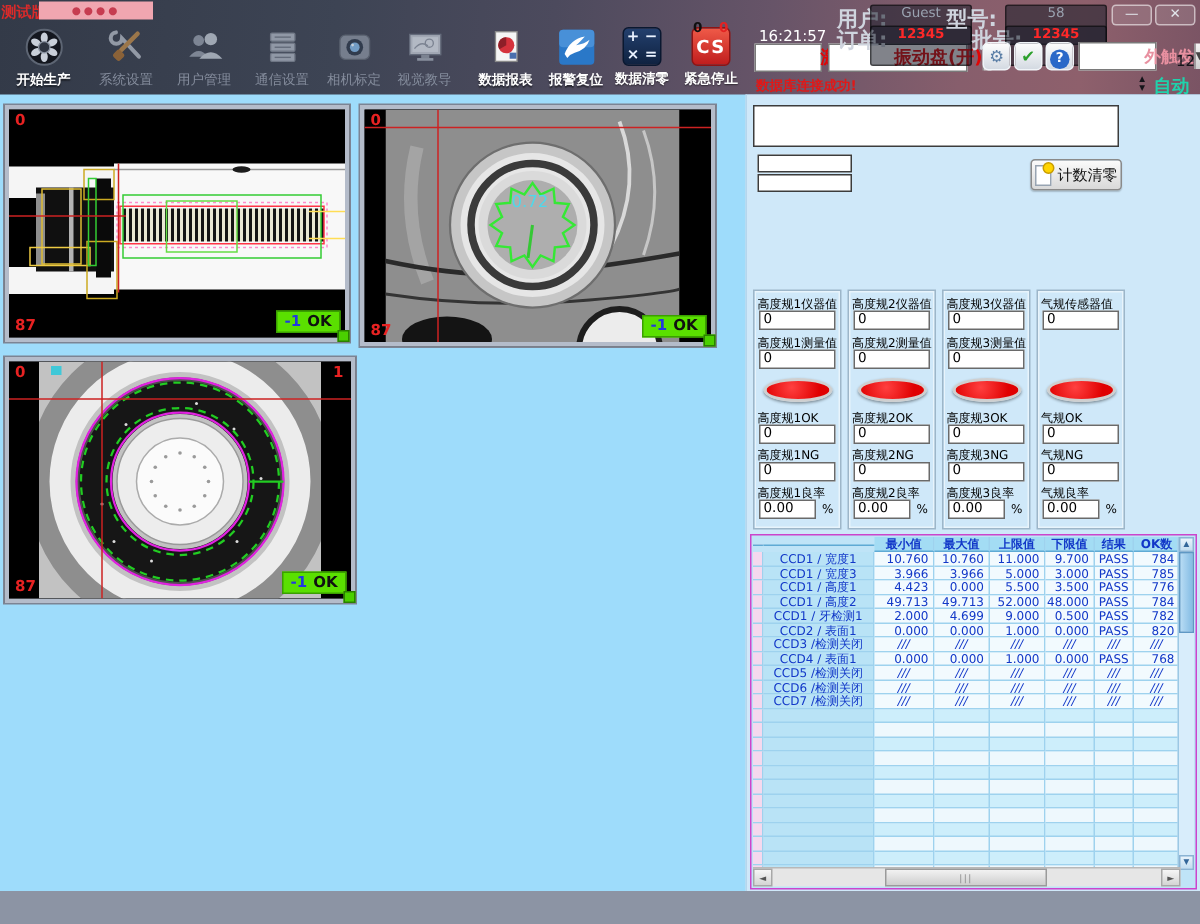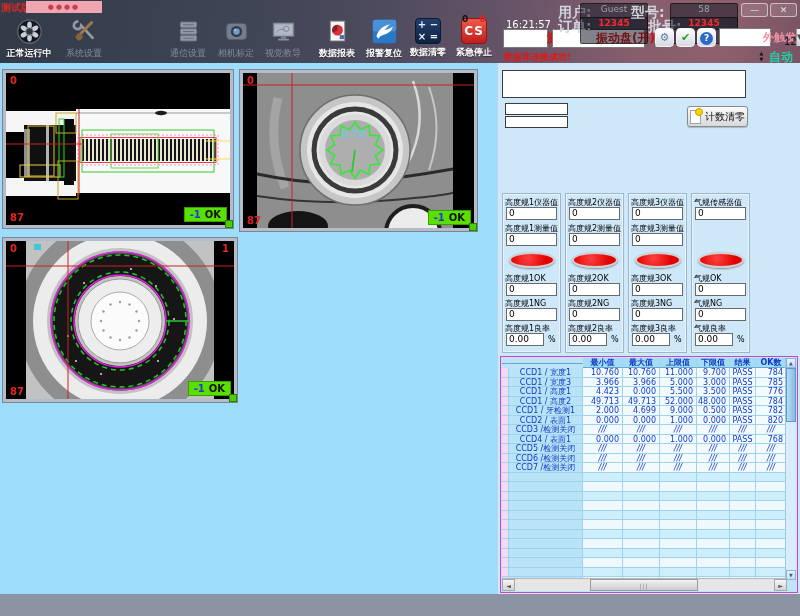--- a/index.html
+++ b/index.html
@@ -122,32 +122,41 @@
         <g fill="#c9cfd9">
           <ellipse cx="15" cy="8" rx="2.6" ry="4"></ellipse>
           <ellipse cx="15" cy="8" rx="2.6" ry="4" transform="rotate(60,15,15)"></ellipse>
           <ellipse cx="15" cy="8" rx="2.6" ry="4" transform="rotate(120,15,15)"></ellipse>
           <ellipse cx="15" cy="8" rx="2.6" ry="4" transform="rotate(180,15,15)"></ellipse>
           <ellipse cx="15" cy="8" rx="2.6" ry="4" transform="rotate(240,15,15)"></ellipse>
           <ellipse cx="15" cy="8" rx="2.6" ry="4" transform="rotate(300,15,15)"></ellipse>
         </g>
         <circle cx="15" cy="15" r="4.2" fill="#2e3440" stroke="#8b93a1"></circle>
       </svg>
-      <div class="tb-label">正常运行中</div>
+      <div class="tb-label">开始生产</div>
     </div>
 
     <div class="tb-item disabled" style="left:57px">
       <svg class="tb-icon" viewBox="0 0 30 30">
         <path d="M7 4 a4.2 4.2 0 1 0 4.5 4.5 L24 22" stroke="#a9b0bc" stroke-width="3" fill="none" stroke-linecap="round"></path>
         <path d="M23 5 L11 17" stroke="#b5854a" stroke-width="3.4" stroke-linecap="round"></path>
         <rect x="5.5" y="17.5" width="7" height="7" rx="2" fill="#a06c34" transform="rotate(45,9,21)"></rect>
       </svg>
       <div class="tb-label">系统设置</div>
     </div>
 
+    <div class="tb-item disabled" style="left:109px">
+      <svg class="tb-icon" viewBox="0 0 30 30">
+        <circle cx="10.5" cy="10" r="4" fill="#8e97a6"></circle>
+        <path d="M3.5 22 q7 -8.5 14 0 z" fill="#8e97a6"></path>
+        <circle cx="19.5" cy="9" r="4.6" fill="#b9c1cc"></circle>
+        <path d="M11 23.5 q8.5 -9.5 17 0 z" fill="#b9c1cc"></path>
+      </svg>
+      <div class="tb-label">用户管理</div>
+    </div>
 
     <div class="tb-item disabled" style="left:161px">
       <svg class="tb-icon" viewBox="0 0 30 30">
         <g stroke="#7c8492" fill="#a6aebb">
           <rect x="6" y="4.5" width="18" height="6" rx="1"></rect>
           <rect x="6" y="12" width="18" height="6" rx="1"></rect>
           <rect x="6" y="19.5" width="18" height="6" rx="1"></rect>
         </g>
         <g stroke="#6d7584" stroke-width="1">
           <line x1="9" y1="7.5" x2="21" y2="7.5"></line>

